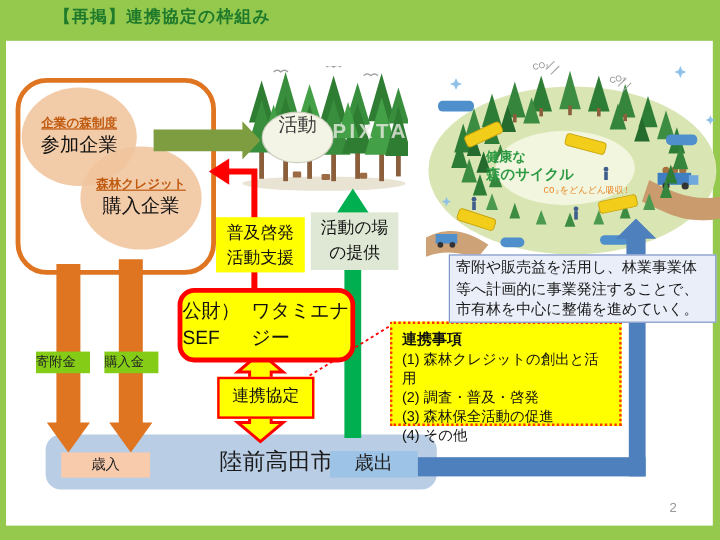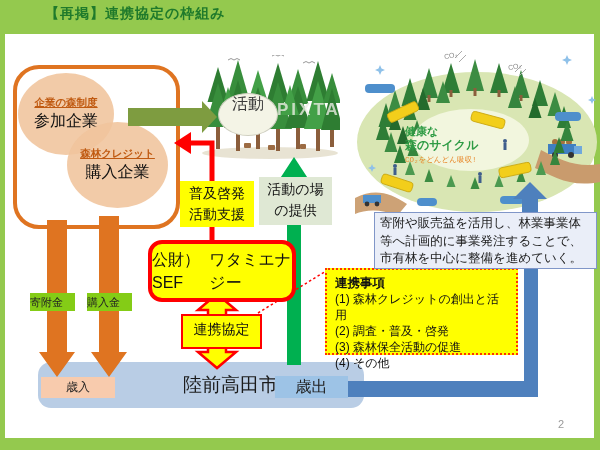--- a/index.html
+++ b/index.html
@@ -33,29 +33,29 @@
   .lbl-purchase{left:87px;top:293px;}
   
   .sef-box{left:148px;top:240px;width:140px;height:54px;background:#FFFF00;border:4px solid #FF0000;border-radius:14px;display:flex;flex-direction:row;align-items:center;justify-content:center;font-size:16px;line-height:23px;color:#111;}
   .agreement-label{left:181px;top:314px;width:77px;height:31px;background:#FFFF00;border:2px solid #FF0000;text-align:center;font-size:14px;line-height:27px;color:#111;}
   .items-box{left:325px;top:268px;width:193px;height:87px;background:#FFFF00;border:2px dotted #FF3300;padding:5px 8px;box-sizing:border-box;color:#111;}
   .items-title{font-size:12.5px;font-weight:bold;line-height:16px;}
   .item{font-size:12px;line-height:16px;}
   
   .city-box{left:38px;top:362px;width:326px;height:46px;background:#B9CDE5;border-radius:13px;}
   .city-name{left:183px;top:372px;font-size:19px;color:#1a1a1a;}
-  .revenue-box{left:41px;top:377px;width:74px;height:21px;background:#F8CBAD;text-align:center;font-size:12px;line-height:21px;color:#222;}
+  .revenue-box{left:51px;top:377px;width:74px;height:21px;background:#F8CBAD;text-align:center;font-size:12px;line-height:21px;color:#222;}
   .expenditure-box{left:275px;top:376px;width:73px;height:22px;background:#9DC3E6;text-align:center;font-size:16px;line-height:22px;color:#222;}
   
   .note-box{left:374px;top:212px;width:223px;height:57px;background:#EAEEF8;border:1.5px solid #8096C8;box-sizing:border-box;padding:2px 5px;font-size:12.5px;line-height:17.5px;color:#1a1a1a;}
   
   .cycle-text{left:405px;top:126px;width:130px;text-align:left;font-family:Liberation Mono, monospace;}
   .cycle-t1{font-size:11px;font-weight:bold;color:#2E9B44;line-height:13px;}
   .cycle-t2{font-size:12px;font-weight:bold;color:#2E9B44;line-height:14px;}
-  .cycle-sub{font-size:7.5px;color:#E8882A;line-height:10px;margin-top:2px;}
+  .cycle-sub{font-size:7.5px;color:#E8882A;line-height:10px;margin-top:2px;margin-left:48px;}
   .co2{font-size:7px;color:#8a8a8a;}
   .co2-a{left:444px;top:52px;transform:rotate(-12deg);}
   .co2-b{left:508px;top:63px;transform:rotate(-12deg);}
   svg{display:block;}
 </style>
 </head>
 <body>
 
 <div id="slide">
 

